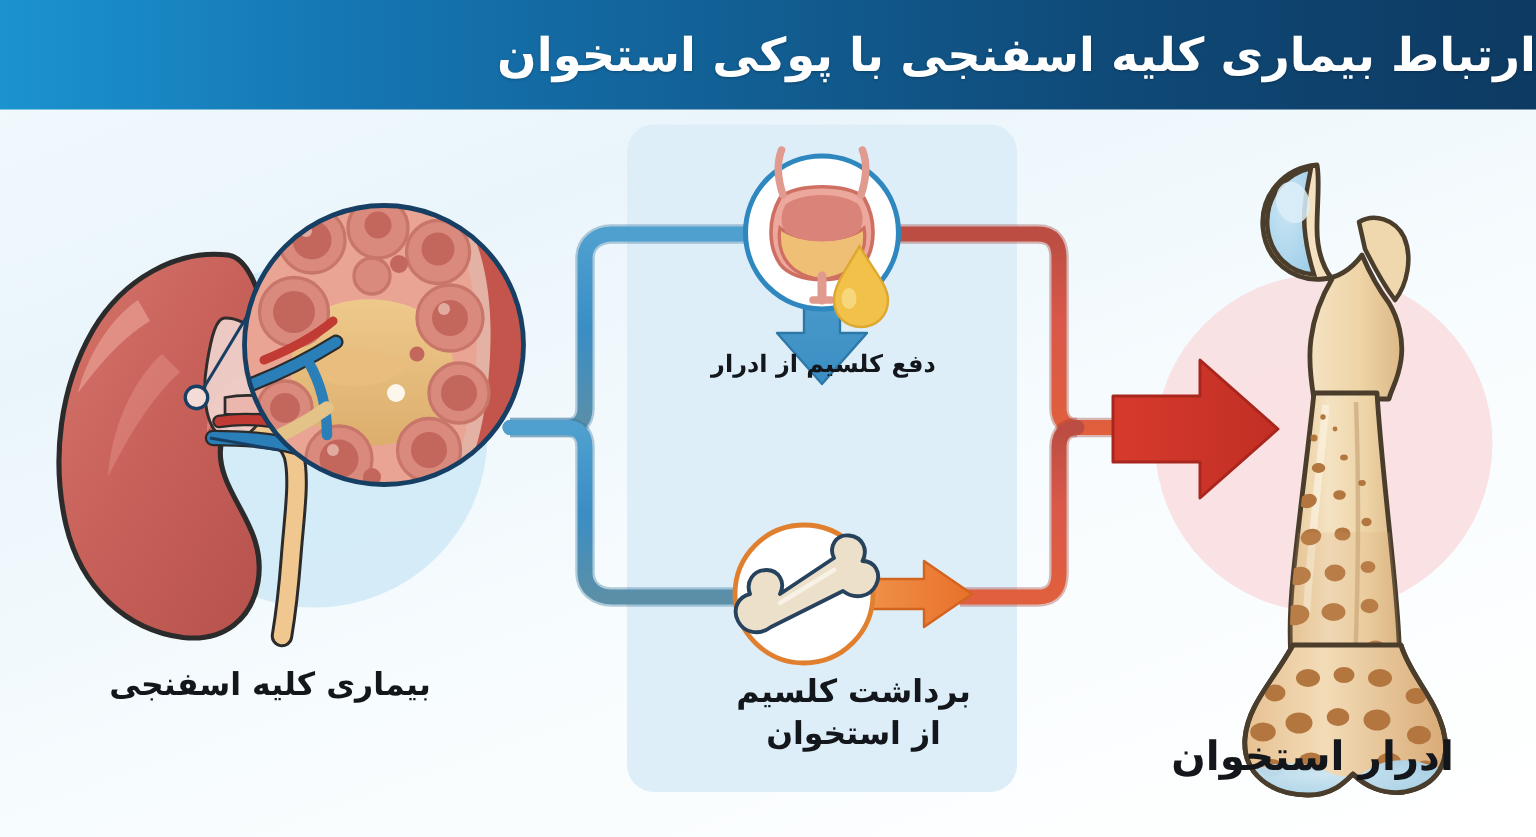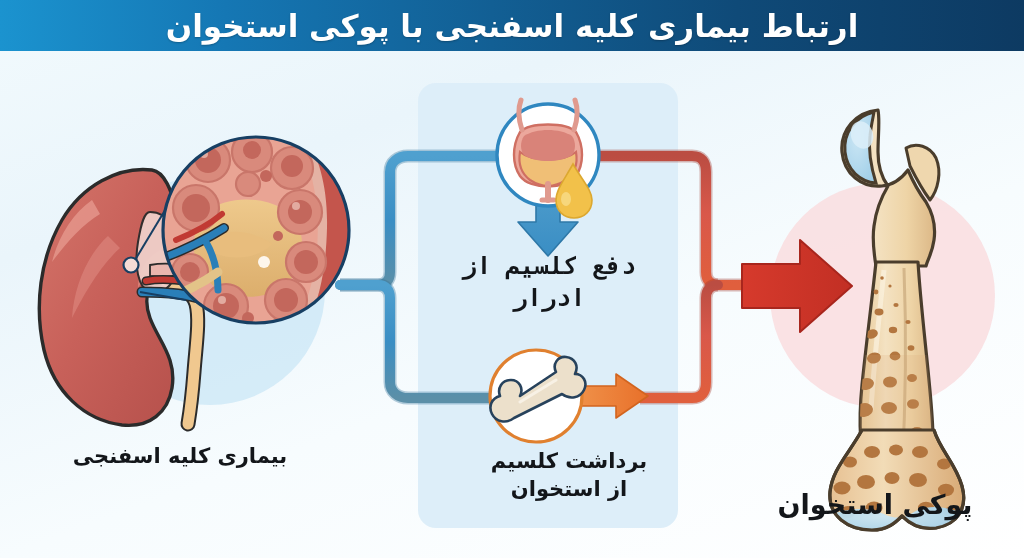--- a/index.html
+++ b/index.html
@@ -12,23 +12,23 @@
   #stage {
     position: relative;
     width: 1024px; height: 558px;
     background: linear-gradient(160deg, #f2fafd 0%, #eaf5fb 28%, #f7fcfe 60%, #ffffff 100%);
     overflow: hidden;
   }
 
   
   .header {
     position: absolute; left: 0; top: 0;
-    width: 1024px; height: 51px;
+    width: 1024px; height: 73px;
     background: linear-gradient(90deg, #1b93cf 0%, #1577b4 22%, #125f94 48%, #0f4a78 72%, #0d3a62 100%);
-    display: flex; align-items: center; justify-content: center;
+    display: flex; align-items: center; 
   }
   .header .title {
     color: #ffffff;
     font-size: 31px;
     font-weight: 700;
     letter-spacing: 0.2px;
     text-shadow: 0 1px 2px rgba(0,0,0,0.25);
     direction: rtl;
     white-space: nowrap;
   }
@@ -64,21 +64,21 @@
   .label {
     position: absolute;
     direction: rtl;
     text-align: center;
     color: #13161a;
     font-weight: 700;
     line-height: 1.32;
     white-space: pre-line;
   }
   #label-kidney { left: 20px; top: 443px; width: 320px; font-size: 21px; }
-  #label-urine  { left: 420px; top: 252px; width: 258px; font-size: 24px; font-family: Liberation Mono, monospace; }
+  #label-urine  { left: 420px; top: 232px; width: 258px; font-size: 16px; }
   #label-bone-resorption { left: 440px; top: 448px; width: 258px; font-size: 21px; }
   #label-osteoporosis { left: 740px; top: 487px; width: 270px; font-size: 27px; }
 
   svg.layer {
     position: absolute; left: 0; top: 0;
     width: 1024px; height: 558px;
     pointer-events: none;
   }
 </style>
 </head>
@@ -399,15 +399,15 @@
     </g>
   </svg>
 
   <div class="label" id="label-kidney">بیماری کلیه اسفنجی</div>
 
   <div class="label" id="label-urine">دفع کلسیم از ادرار</div>
 
   <div class="label" id="label-bone-resorption">برداشت کلسیم
 از استخوان</div>
 
-  <div class="label" id="label-osteoporosis">پوکی استخوان</div>
+  <div class="label" id="label-osteoporosis">ادرار استخوان</div>
 
 </div>
 
 </body></html>

